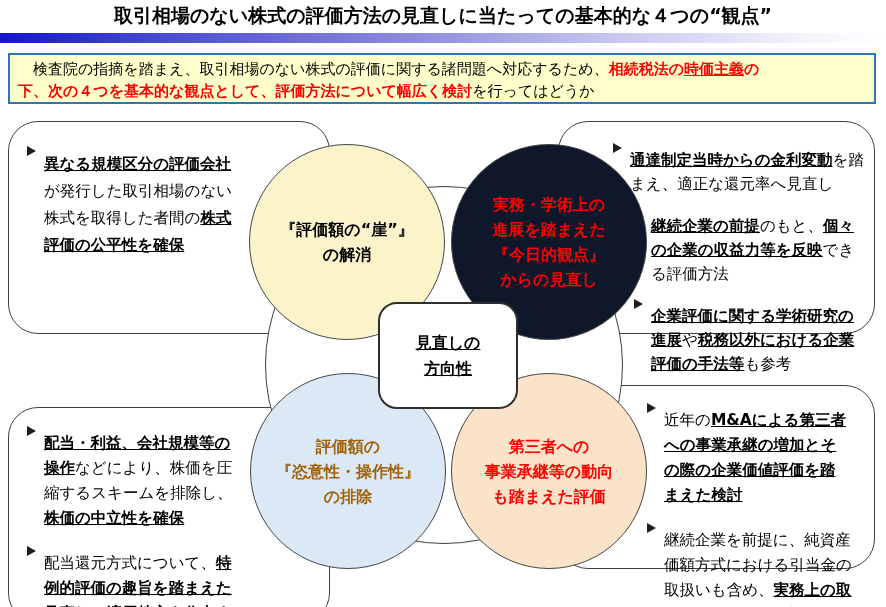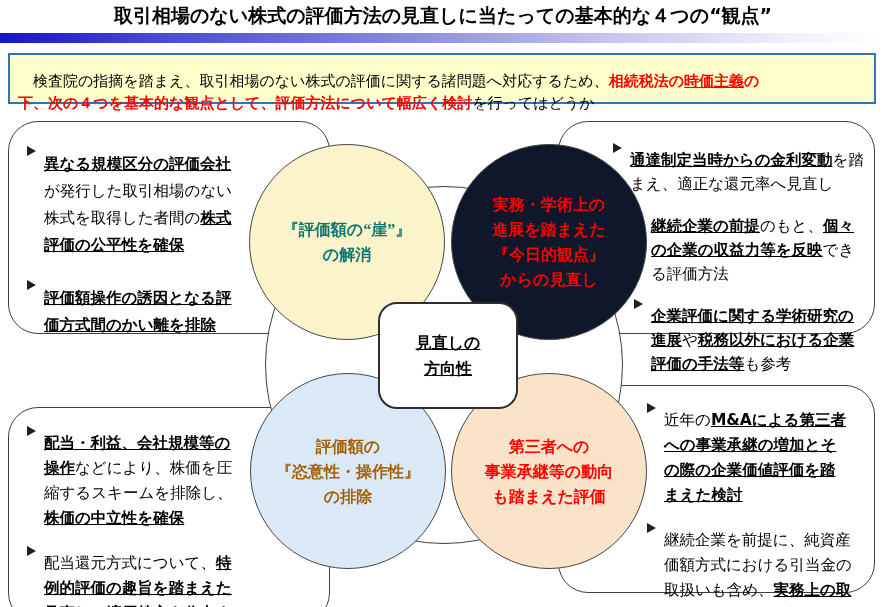--- a/index.html
+++ b/index.html
@@ -3,28 +3,28 @@
 <meta charset="utf-8">
 <style>
   html,body{margin:0;padding:0;background:#fff;}
   .canvas{position:relative;width:886px;height:607px;background:#ffffff;overflow:hidden;
           font-family:"DejaVu Sans",sans-serif;color:#000;}
   .title{position:absolute;top:3px;left:0;right:0;text-align:center;
          font-size:19px;font-weight:bold;color:#000000;}
   .title-bar{position:absolute;top:33px;left:0;width:886px;height:10px;
          background:linear-gradient(to right,#1414CC 0%,#4a4ad0 18%,#8888dd 45%,#c8c8ef 70%,#f2f2fc 90%,#ffffff 100%);}
   .banner{position:absolute;left:8px;top:53px;width:868px;height:51px;box-sizing:border-box;
-         border:2px solid #2E75B6;padding:15px 8px 0 8px;font-size:15px;line-height:22px;font-weight:500;}
+         border:2px solid #2E75B6;padding:3px 8px 0 8px;font-size:15px;line-height:22px;font-weight:500;}
   .banner-line{white-space:pre-line;}
   .corner-box{position:absolute;background:#fff;border:1.6px solid #3F3F3F;border-radius:30px;
          box-sizing:border-box;z-index:1;font-size:15.5px;}
   .box-tl{left:8px;top:121px;width:322px;height:213px;padding:17px 0 0 18px;}
   .box-tr{left:558px;top:121px;width:317px;height:213px;padding:14px 6px 0 54px;}
   .box-bl{left:8px;top:407px;width:322px;height:216px;padding:11px 0 0 18px;}
-  .box-br{left:558px;top:385px;width:317px;height:208px;padding:10px 0 0 88px;}
+  .box-br{left:558px;top:385px;width:317px;height:184px;padding:10px 0 0 88px;}
   .bullet-row{display:flex;align-items:flex-start;}
   .box-tl .bullet-row{margin-bottom:14px;}
   .box-tr .bullet-row{margin-bottom:6px;}
   .box-bl .bullet-row{margin-bottom:8px;}
   .box-br .bullet-row{margin-bottom:8px;}
   .bullet-row.indent1{margin-left:21px;}
   .bullet-marker{flex:0 0 17px;width:17px;display:flex;}
   .tri{width:0;height:0;border-left:9px solid #1f1f1f;border-top:5px solid transparent;
        border-bottom:5px solid transparent;margin-top:7px;}
   .bullet-text{white-space:pre-line;margin-top:12px;}
@@ -66,27 +66,20 @@
   <div class="corner-box box-tl">
     <div>
         <div class="bullet-row">
           <span class="bullet-marker">
             <span class="tri"></span>
           </span>
           <span class="bullet-text"><span class="seg sb su">異なる規模区分の評価会社</span><span class="seg">
 が発行した取引相場のない
 株式を取得した者間の</span><span class="seg sb su">株式
 評価の公平性を確保</span></span>
-        </div>
-        <div class="bullet-row">
-          <span class="bullet-marker">
-            <span class="tri"></span>
-          </span>
-          <span class="bullet-text"><span class="seg sb su">評価額操作の誘因となる評
-価方式間のかい離を排除</span></span>
         </div>
       </div>
   </div>
   <div class="corner-box box-tr">
     <div>
         <div class="bullet-row">
           <span class="bullet-marker">
             <span class="tri"></span>
           </span>
           <span class="bullet-text"><span class="seg sb su">通達制定当時からの金利変動</span><span class="seg">を踏
@@ -151,21 +144,21 @@
 価額方式における引当金の
 取扱いも含め、</span><span class="seg sb su">実務上の取
 扱いを踏まえて検討</span></span>
         </div>
       </div>
   </div>
 
   <div class="big-circle"></div>
 
   <div class="circle c-tl" style="background: rgb(251, 244, 203);">
-    <span class="clabel" style="color: #0f766e; font-family: Liberation Serif, serif;">『評価額の“崖”』
+    <span class="clabel" style="color: #000000;">『評価額の“崖”』
 の解消</span>
   </div>
   <div class="circle c-tr" style="background: #0f172a;">
     <span class="clabel" style="color: rgb(255, 0, 0);">実務・学術上の
 進展を踏まえた
 『今日的観点』
 からの見直し</span>
   </div>
   <div class="circle c-bl" style="background: rgb(219, 232, 246);">
     <span class="clabel" style="color: #a16207;">評価額の

